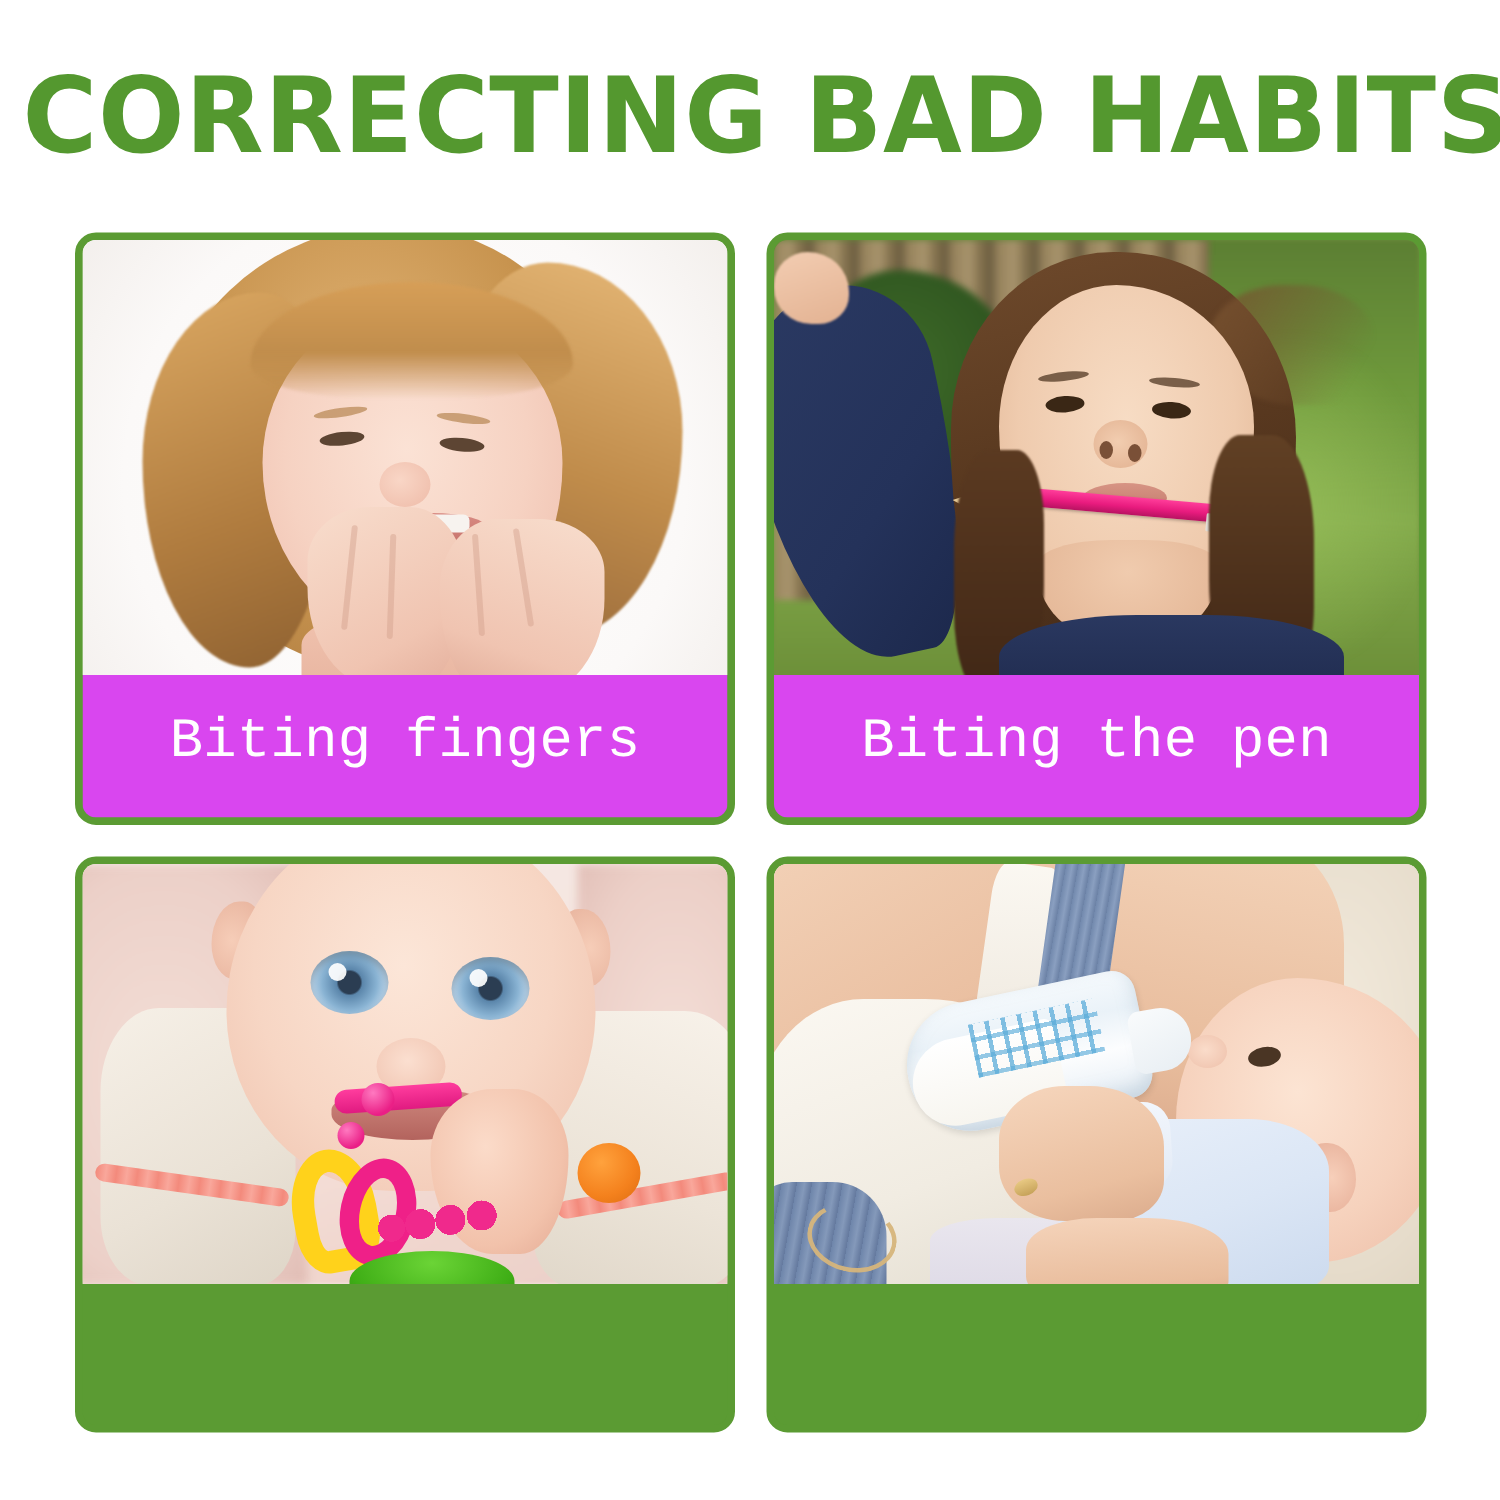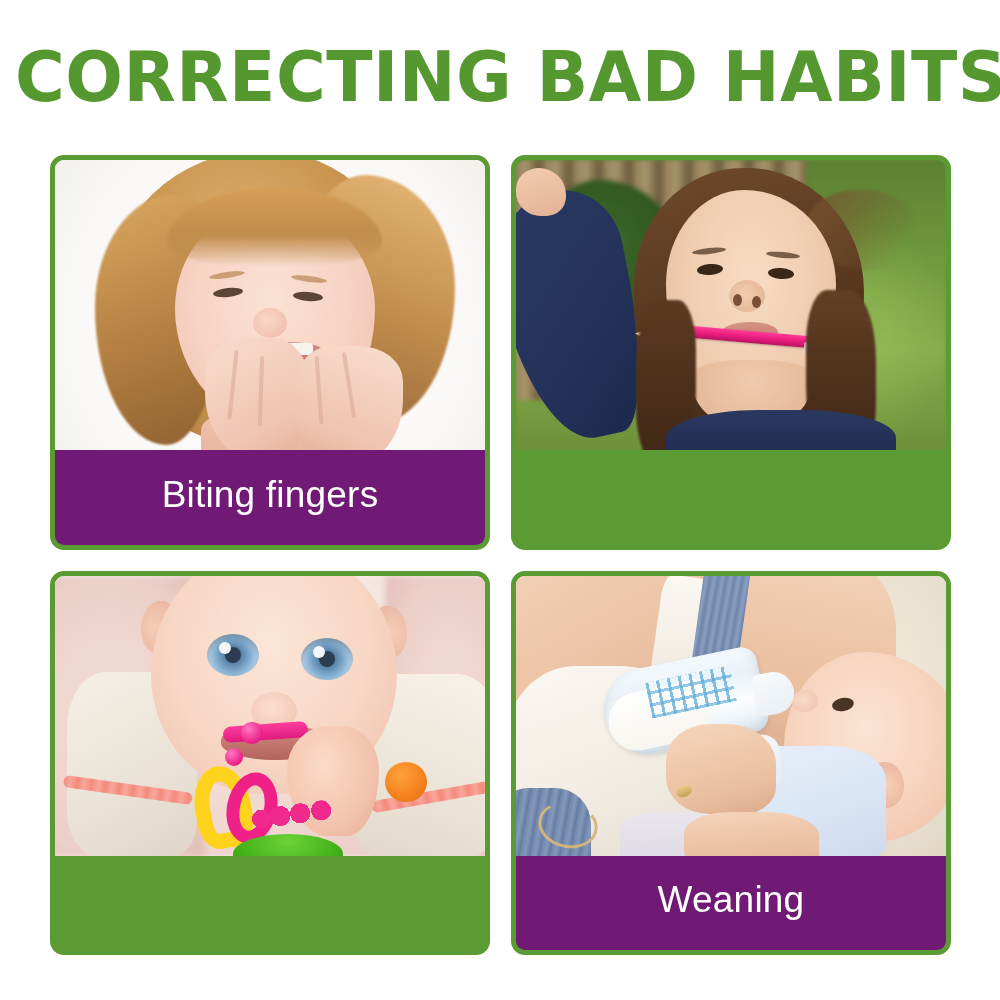--- a/index.html
+++ b/index.html
@@ -68,30 +68,31 @@
     overflow: hidden;
     background: #ffffff;
   }
   .card:nth-child(1) .card-photo { height: 290px; }
   .card:nth-child(2) .card-photo { height: 290px; }
   .card:nth-child(3) .card-photo { height: 280px; }
   .card:nth-child(4) .card-photo { height: 280px; }
 
   .card-label {
     flex: 1 1 auto;
-    background: #701a75;
+    background: #d946ef;
     color: #ffffff;
     display: flex;
     align-items: center;
     justify-content: center;
     font-size: 37px;
     font-weight: 400;
     letter-spacing: 0.2px;
     padding-bottom: 6px;
     user-select: none;
+    font-family: Liberation Mono, monospace;
   }
 
   .scene { position: absolute; inset: 0; }
   .sh { position: absolute; }
 
   
   .c1 { background: #fdfcfb; }
   .c1 .bg { inset: 0; background:
       radial-gradient(circle at 50% 55%, #ffffff 0%, #fbf9f8 70%, #f3efec 100%); }
   
@@ -614,20 +615,21 @@
           <div class="sh nostril-r"></div>
           <div class="sh lips"></div>
           <div class="sh pencil"></div>
           <div class="sh pencil-tip"></div>
           <div class="sh pencil-ferrule"></div>
           <div class="sh hair-fall-l"></div>
           <div class="sh hair-fall-r"></div>
           <div class="sh shirt2"></div>
         </div>
       </div>
+      <div class="card-label">Biting the pen</div>
     </div>
 
     <div class="card">
       <div class="card-photo c3">
         <div class="scene">
           <div class="sh bg3"></div>
           <div class="sh blanket-l"></div>
           <div class="sh blanket-r"></div>
           <div class="sh romper-l"></div>
           <div class="sh romper-r"></div>
@@ -676,17 +678,16 @@
           <div class="sh bottle-milk"></div>
           <div class="sh bottle-marks"></div>
           <div class="sh teat"></div>
           <div class="sh onesie-cuff"></div>
           <div class="sh mom-hand-top"></div>
           <div class="sh ring"></div>
           <div class="sh mom-hand-bot"></div>
           <div class="sh bracelet"></div>
         </div>
       </div>
-      <div class="card-label">Weaning</div>
     </div>
 
   </div>
 </div>
 
 </body></html>

